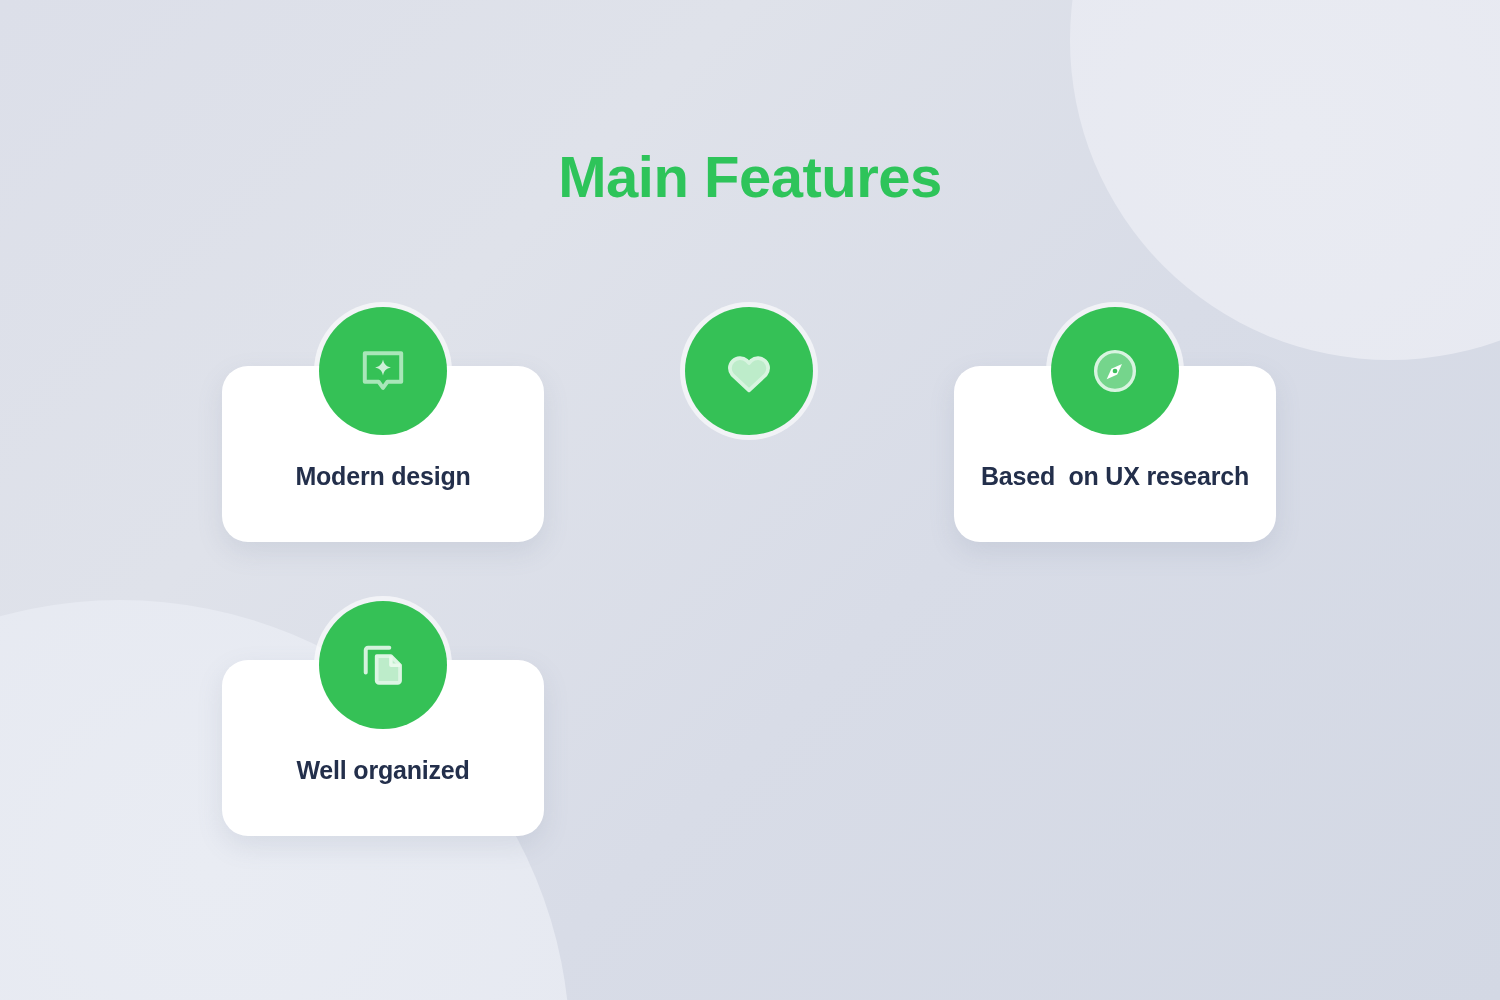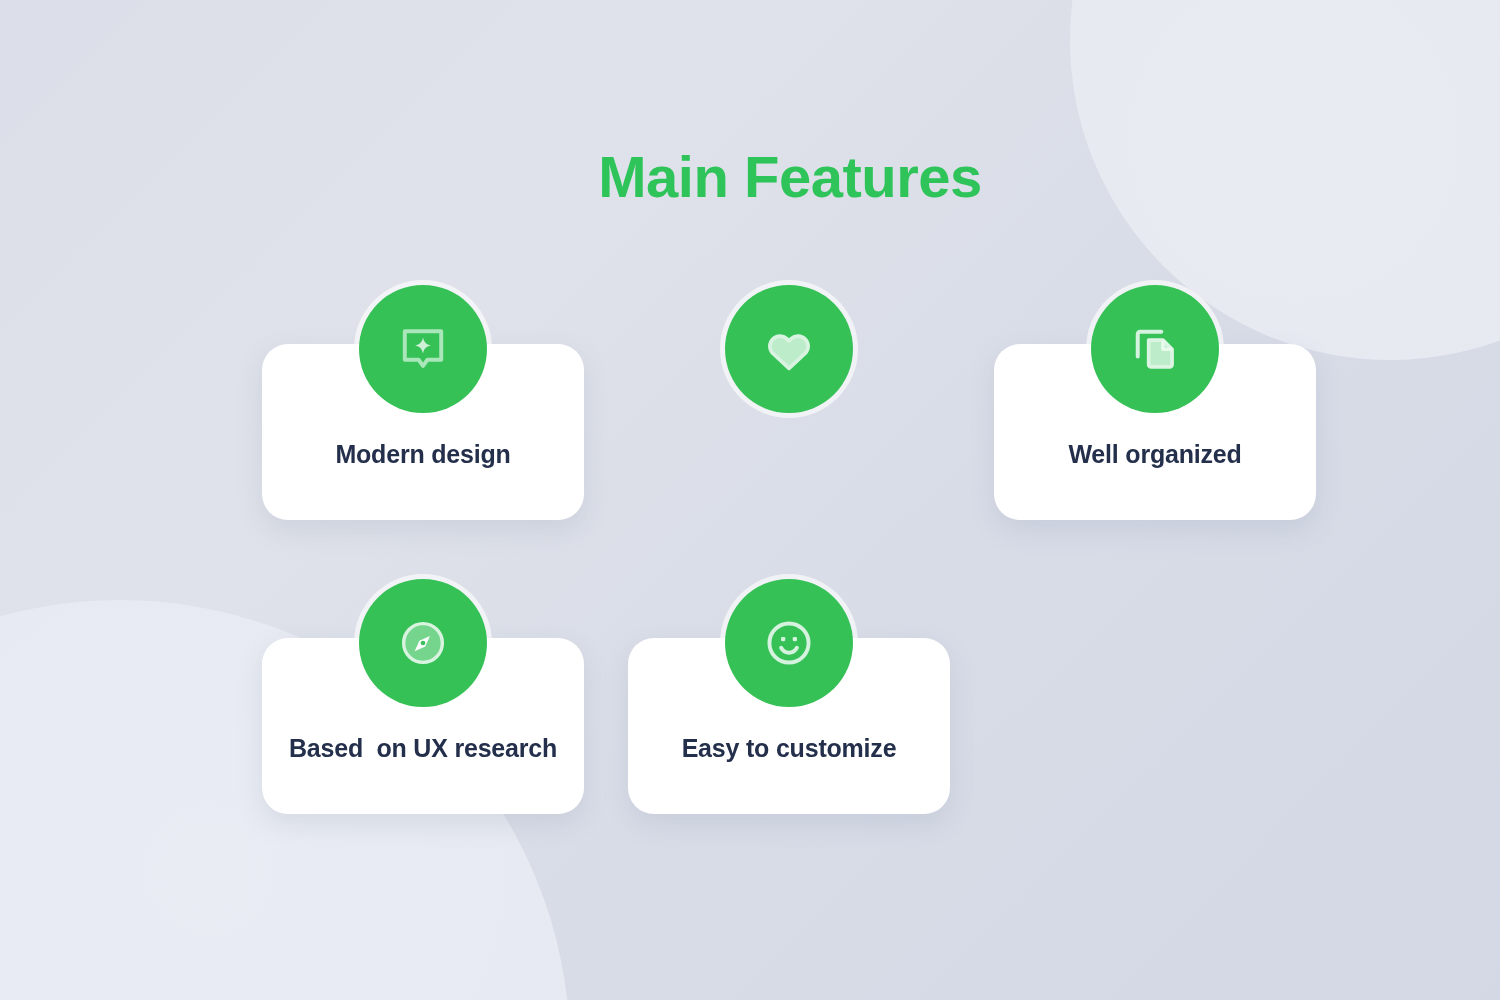--- a/index.html
+++ b/index.html
@@ -44,40 +44,39 @@
     top: 600px;
     background: radial-gradient(circle at 60% 30%, #e9ecf3 0%, #e6e9f1 55%, #e2e6ef 100%);
   }
 
   
   #page {
     position: relative;
     width: 1248px;
     height: 1000px;
     z-index: 2;
-    margin-left: 40px;
   }
 
   
   #page-title {
     position: absolute;
     top: 143px;
     left: 0;
     width: 1500px;
     text-align: center;
     font-size: 58px;
     font-weight: bold;
     letter-spacing: -0.5px;
     color: #2ec45a;
   }
 
   
   #feature-grid {
     position: absolute;
-    top: 280px;
+    top: 302px;
     left: 222px;
     width: 1056px;
     display: grid;
     grid-template-columns: repeat(3, 322px);
     column-gap: 44px;
     row-gap: 54px;
   }
 
   .feature-card {
     position: relative;
@@ -180,59 +179,44 @@
           <svg class="ico-heart" viewBox="0 0 24 24" fill="none">
             <path d="M12 20.3l-7.1-6.6a4.35 4.35 0 016.15-6.13L12 8.6l.95-1.03A4.35 4.35 0 0119.1 13.7z" fill="#bdecca" stroke="#d8f4e0" stroke-width="1.6" stroke-linejoin="round"></path>
           </svg>
         </div>
       </div>
     </div>
 
 
     <div class="feature-card">
       <div class="card-body">
-        <div class="card-label">Well organized</div>
-      </div>
-      <div class="icon-halo">
-        <div class="icon-circle">
-          <svg class="ico-copy" viewBox="0 0 24 24" fill="none">
-            <path d="M4.6 15.2V5.6a1 1 0 011-1h9.1" stroke="#d4f2dd" stroke-width="1.7" stroke-linecap="round" stroke-linejoin="round"></path>
-            <path d="M9.3 8.2h6.1l3.9 3.9v6.6a1 1 0 01-1 1H10.3a1 1 0 01-1-1z" fill="#bdecca" stroke="#dcf5e3" stroke-width="1.6" stroke-linejoin="round"></path>
-            <path d="M15.4 8.2v3.9h3.9" stroke="#e8faec" stroke-width="1.5" stroke-linejoin="round" fill="none"></path>
-          </svg>
-        </div>
-      </div>
-    </div>
-
-    <div class="feature-card">
-      <div class="card-body">
         <div class="card-label">Based  on UX research</div>
       </div>
       <div class="icon-halo">
         <div class="icon-circle">
           <svg class="ico-compass" viewBox="0 0 24 24" fill="none">
             <circle cx="12" cy="12" r="8.6" fill="#a9e6b9" opacity="0.55"></circle>
             <circle cx="12" cy="12" r="8.6" stroke="#d8f4e0" stroke-width="1.5" fill="none"></circle>
             <path d="M15.1 8.9l-2.1 4.7-4.7 2.1 2.1-4.7z" fill="#ffffff"></path>
             <circle cx="12" cy="12" r="1.05" fill="#3cbf5c"></circle>
           </svg>
         </div>
       </div>
     </div>
 
     <div class="feature-card">
       <div class="card-body">
-        <div class="card-label">Easy to customize</div>
-      </div>
-      <div class="icon-halo">
-        <div class="icon-circle">
-          <svg class="ico-smile" viewBox="0 0 24 24" fill="none">
-            <circle cx="12" cy="12" r="8.7" stroke="#d4f2dd" stroke-width="1.75" fill="none"></circle>
-            <rect x="8.45" y="9.3" width="1.9" height="1.9" rx="0.5" fill="#d4f2dd"></rect>
-            <rect x="13.65" y="9.3" width="1.9" height="1.9" rx="0.5" fill="#d4f2dd"></rect>
-            <path d="M8.5 14.1c.8 1.45 2.05 2.2 3.5 2.2s2.7-.75 3.5-2.2" stroke="#d4f2dd" stroke-width="1.75" stroke-linecap="round" fill="none"></path>
-          </svg>
-        </div>
-      </div>
-    </div>
+        <div class="card-label">Well organized</div>
+      </div>
+      <div class="icon-halo">
+        <div class="icon-circle">
+          <svg class="ico-copy" viewBox="0 0 24 24" fill="none">
+            <path d="M4.6 15.2V5.6a1 1 0 011-1h9.1" stroke="#d4f2dd" stroke-width="1.7" stroke-linecap="round" stroke-linejoin="round"></path>
+            <path d="M9.3 8.2h6.1l3.9 3.9v6.6a1 1 0 01-1 1H10.3a1 1 0 01-1-1z" fill="#bdecca" stroke="#dcf5e3" stroke-width="1.6" stroke-linejoin="round"></path>
+            <path d="M15.4 8.2v3.9h3.9" stroke="#e8faec" stroke-width="1.5" stroke-linejoin="round" fill="none"></path>
+          </svg>
+        </div>
+      </div>
+    </div>
+
 
   </div>
 </div>
 
 </body></html>

